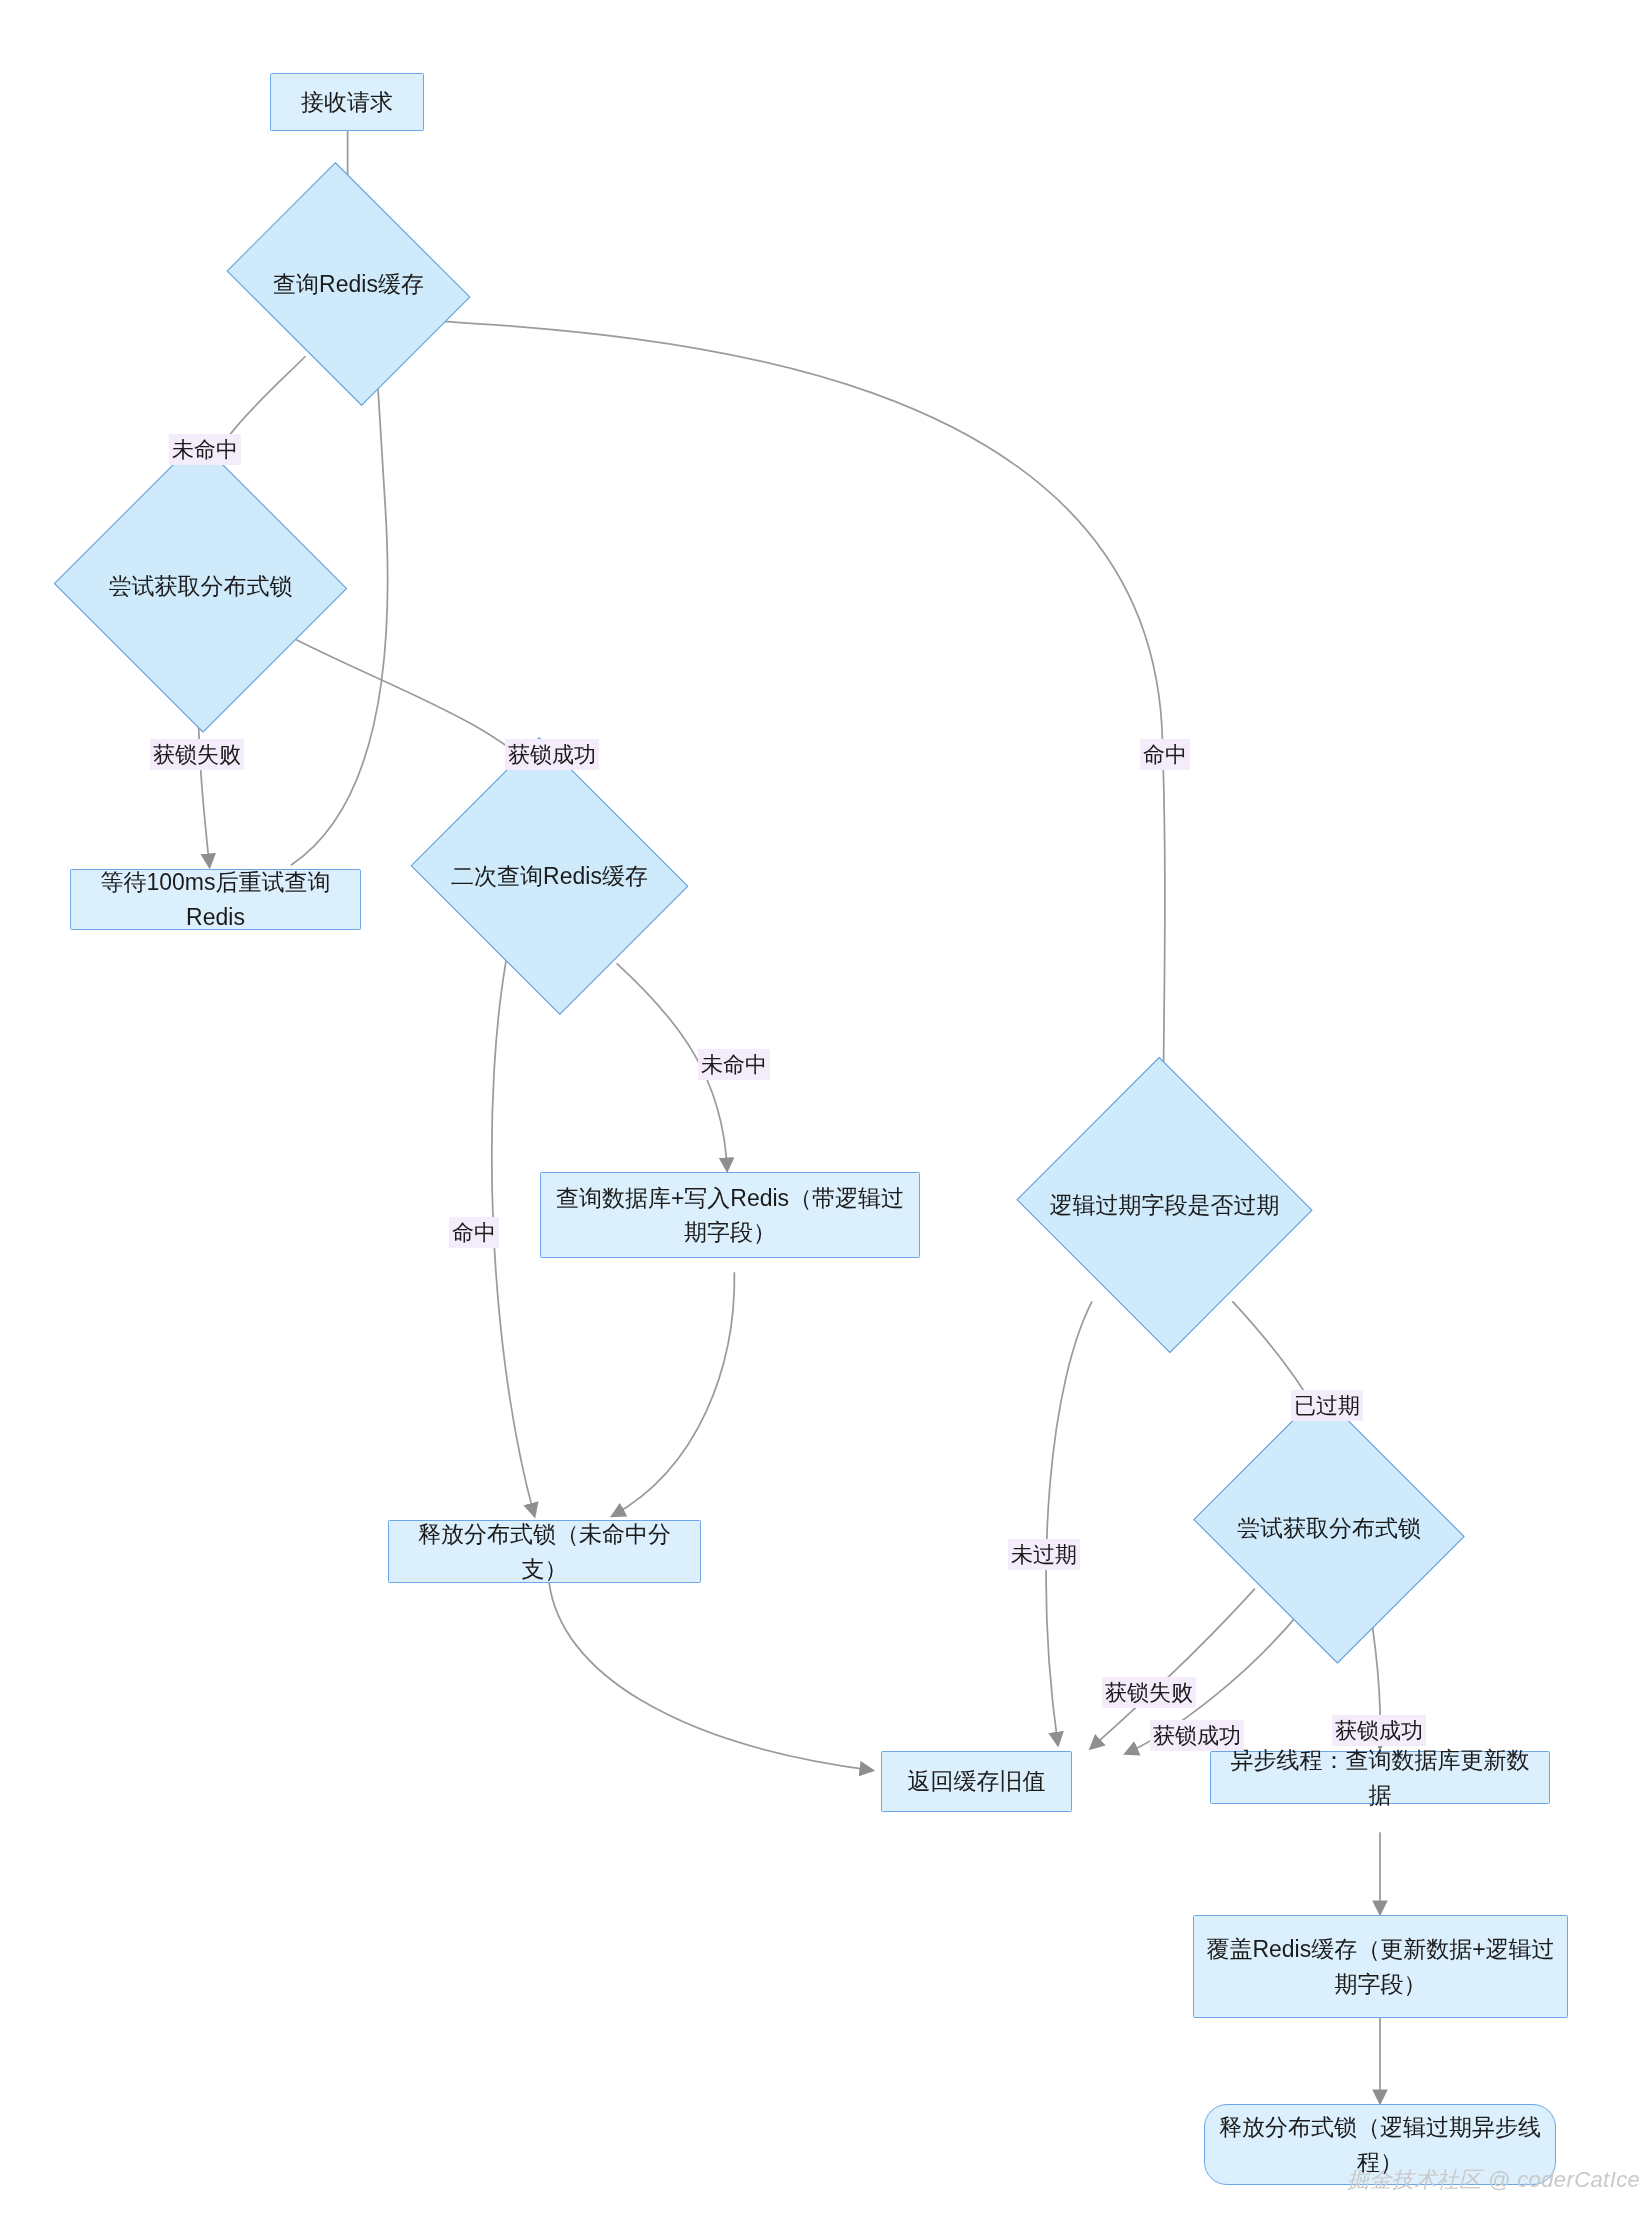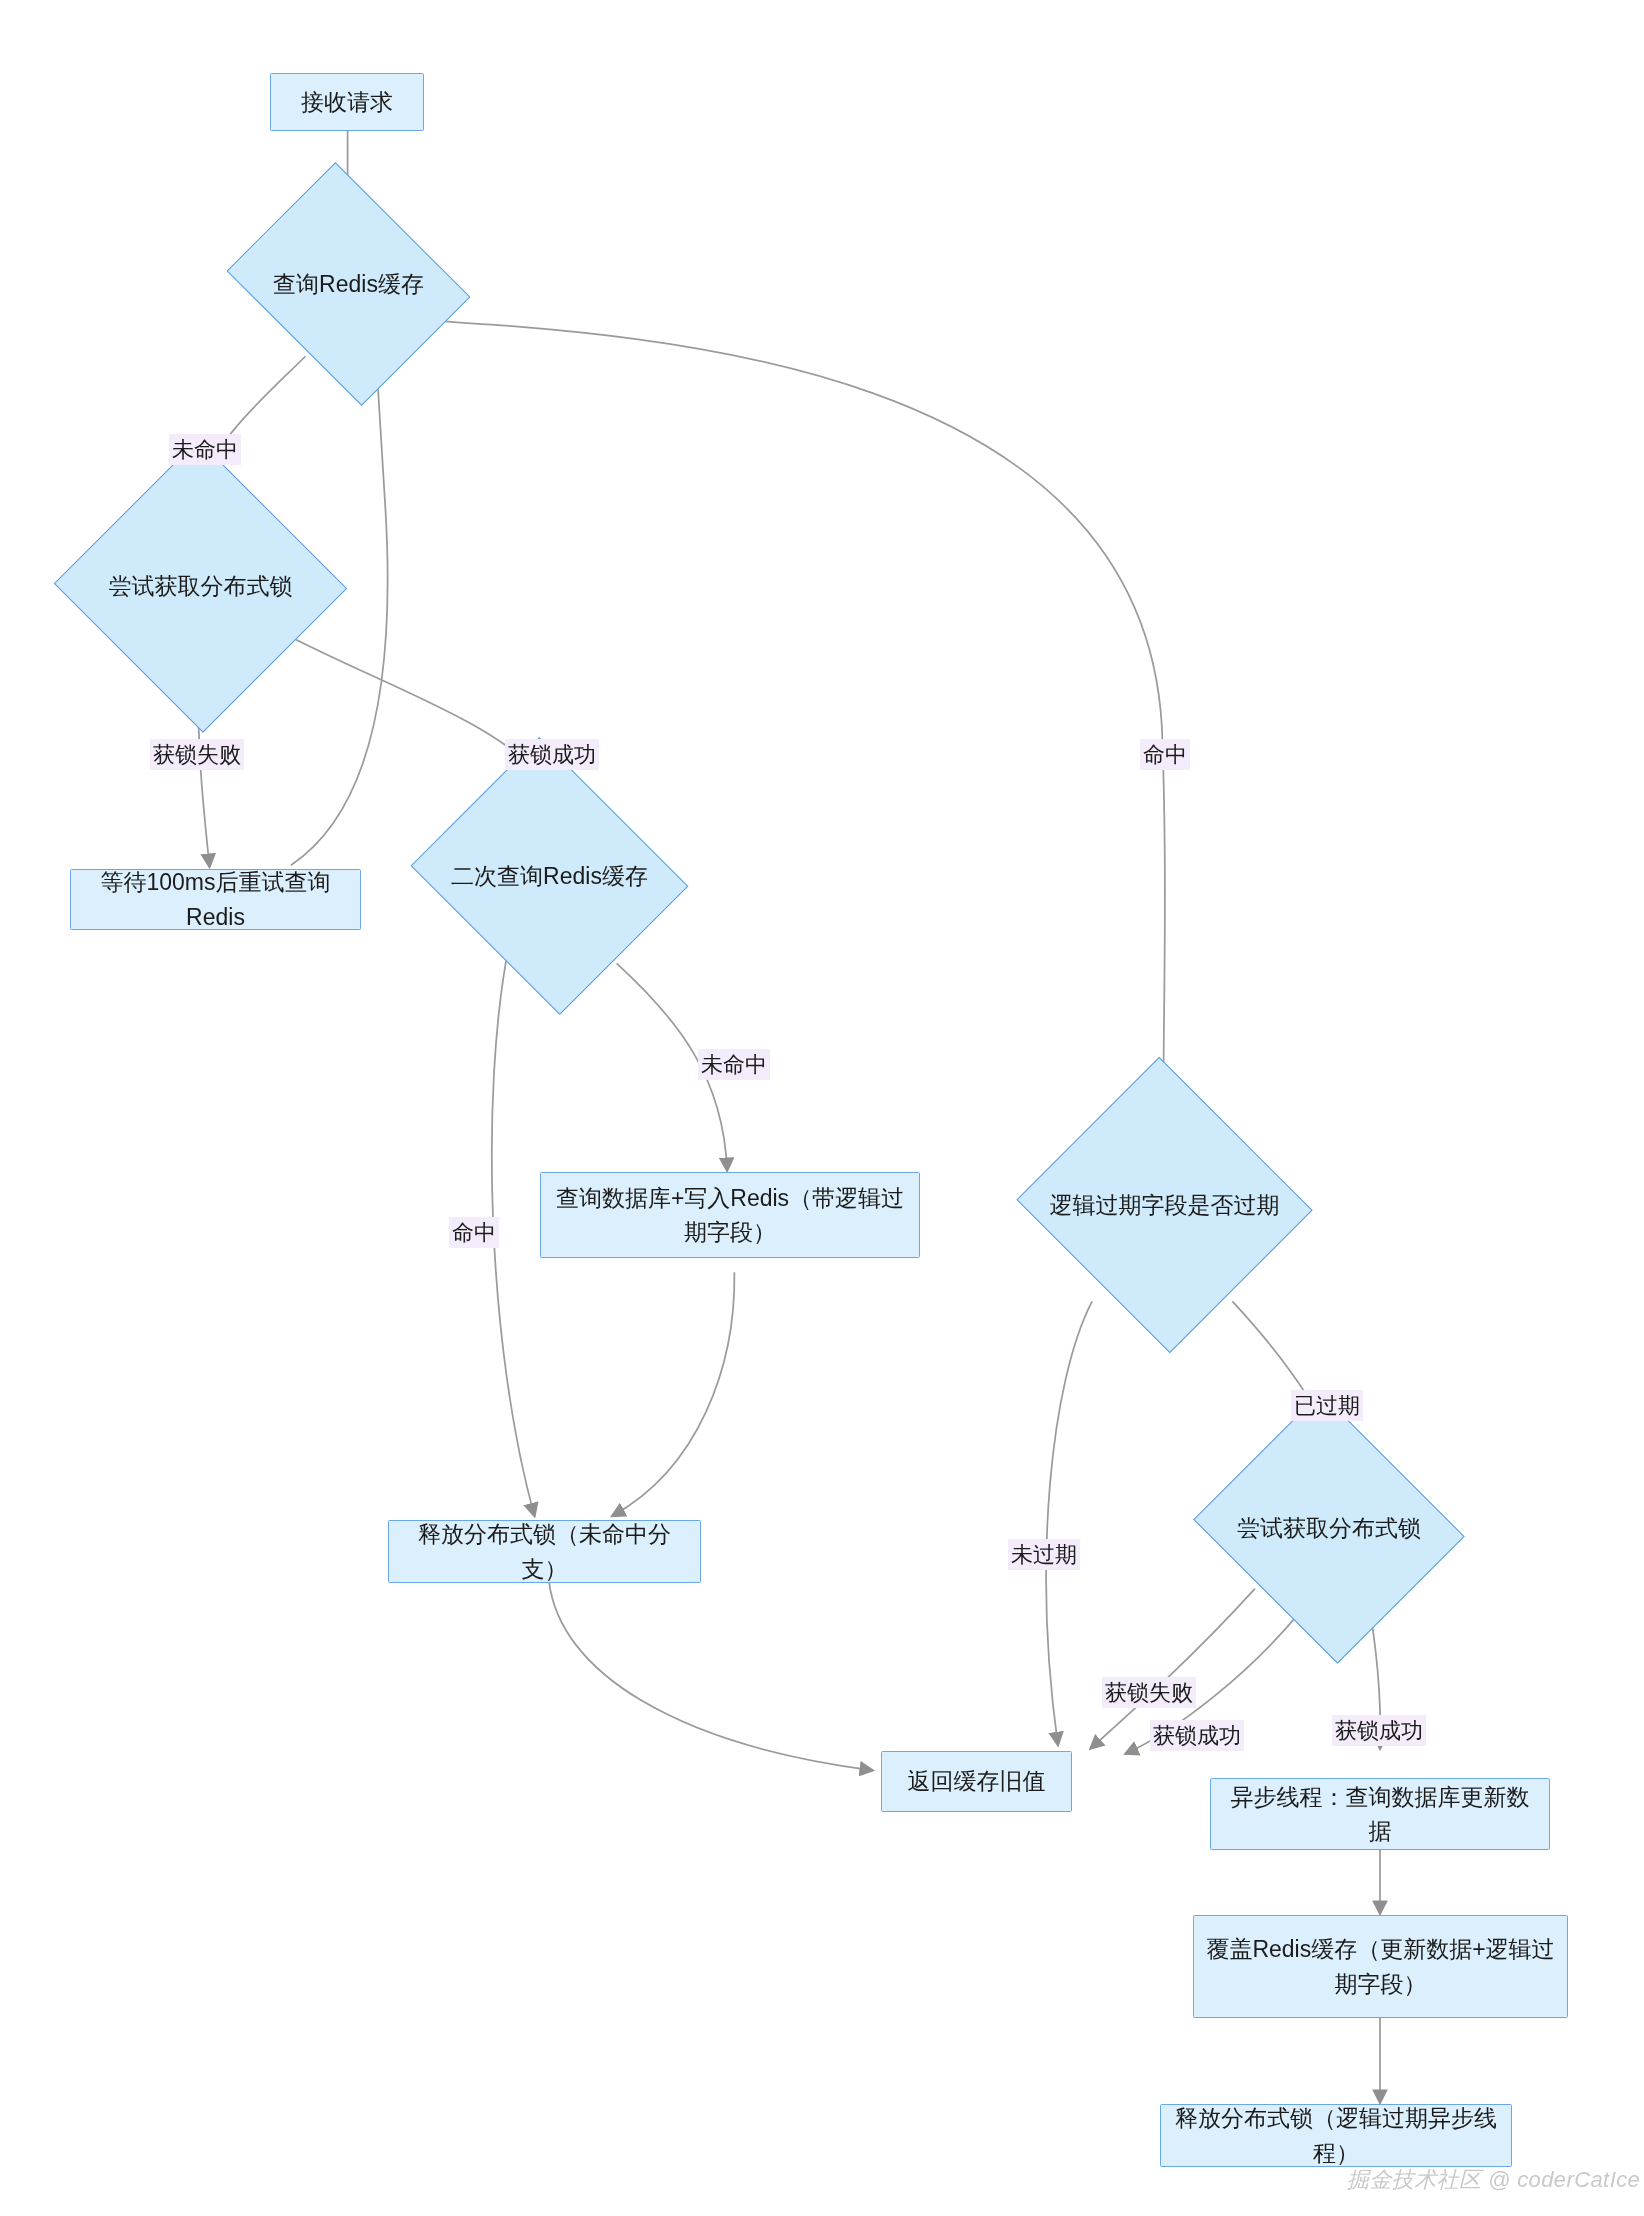--- a/index.html
+++ b/index.html
@@ -174,29 +174,29 @@
 
   <div class="node node-diamond fs-32" style="left:1227px; top:1438px; width:204px; height:180px;">
     <span class="diamond-shape"></span>
     <span class="diamond-label">尝试获取分布式锁</span>
   </div>
 
   <div class="node node-rect fs-32" style="left:881px; top:1751px; width:191px; height:61px;">
     <span class="node-label">返回缓存旧值</span>
   </div>
 
-  <div class="node node-rect fs-32" style="left:1210px; top:1751px; width:340px; height:72px;margin-top:27px;">
+  <div class="node node-rect fs-32" style="left:1210px; top:1751px; width:340px; height:53px;">
     <span class="node-label">异步线程：查询数据库更新数据</span>
   </div>
 
   <div class="node node-rect fs-32" style="left:1193px; top:1915px; width:375px; height:103px;">
     <span class="node-label">覆盖Redis缓存（更新数据+逻辑过期字段）</span>
   </div>
 
-  <div class="node node-rect fs-32" style="left:1160px; top:2104px; width:352px; height:63px;">
+  <div class="node node-rect fs-32" style="left:1204px; top:2104px; width:352px; height:81px;border-radius:23px;">
     <span class="node-label">释放分布式锁（逻辑过期异步线程）</span>
   </div>
 
   <div class="edge-label fs-30" style="left:169px; top:426px;">
     <span>未命中</span>
   </div>
 
   <div class="edge-label fs-30" style="left:1140px; top:731px;">
     <span>命中</span>
   </div>

